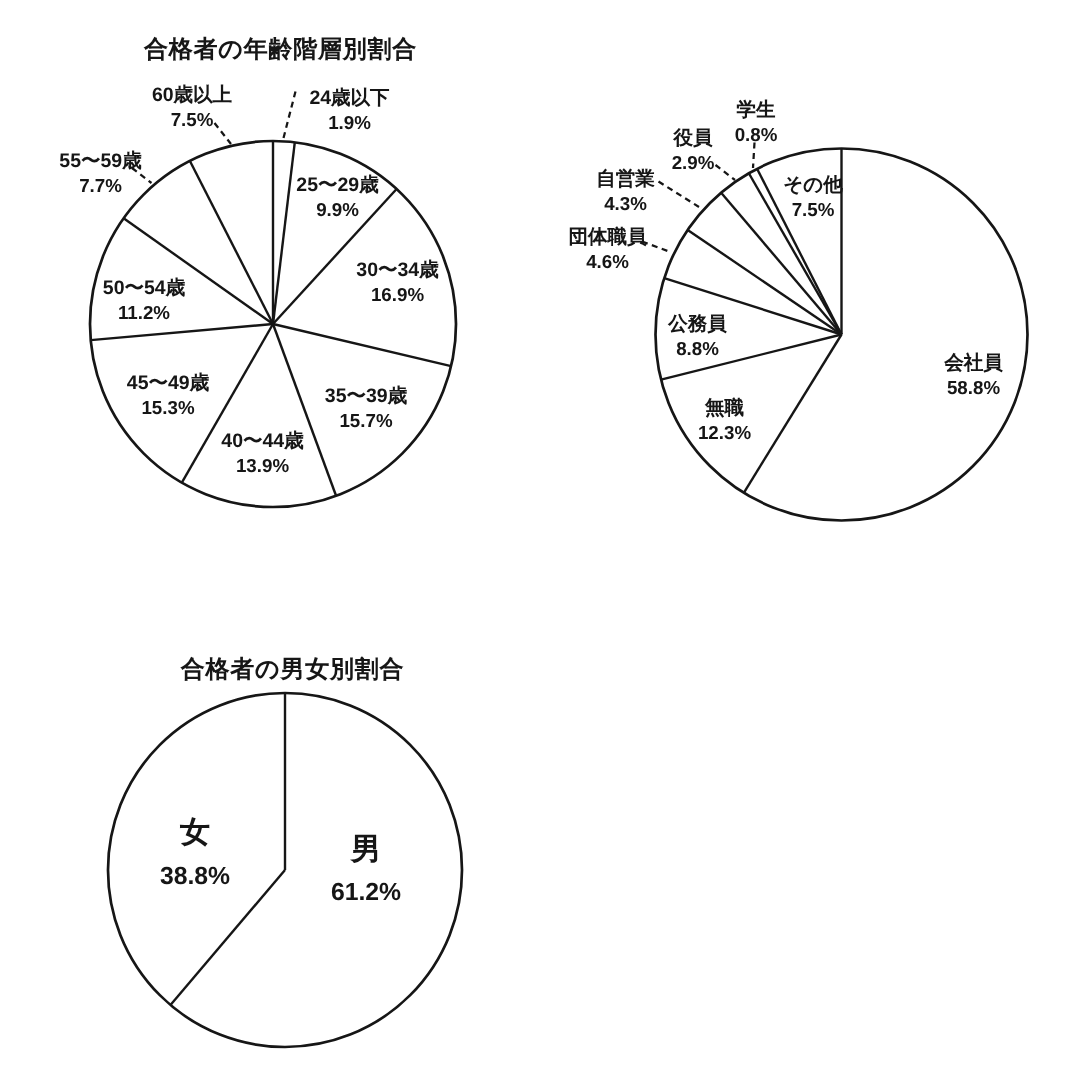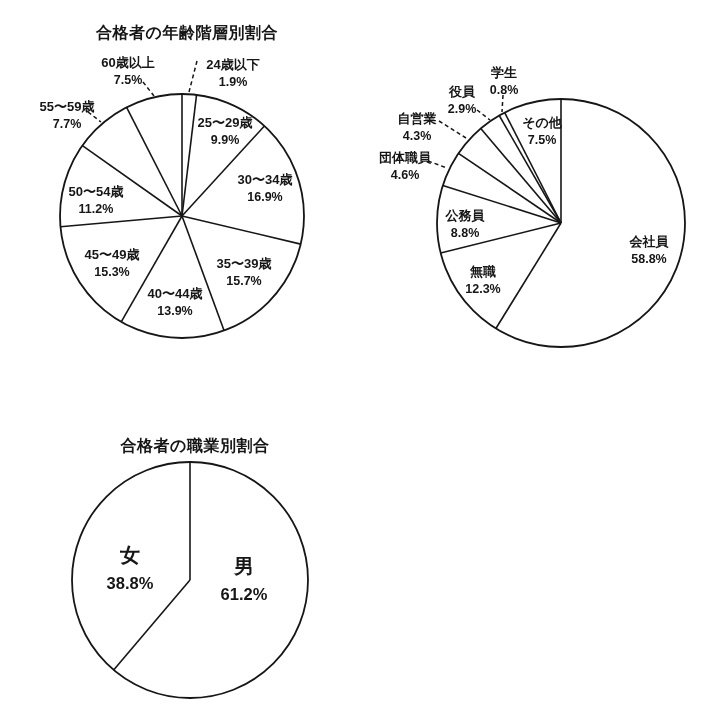--- a/index.html
+++ b/index.html
@@ -35,21 +35,21 @@
     font-family: "Liberation Sans", sans-serif;
     fill: #161616;
     font-weight: 700;
   }
 </style>
 </head>
 <body>
 
 <div class="page">
   <h2 class="chart-title" style="left: 187px; top: 23px;">合格者の年齢階層別割合</h2>
-  <h2 class="chart-title" style="left: 195px; top: 436px;">合格者の職業別割合</h2>
+  <h2 class="chart-title" style="left: 195px; top: 436px;">合格者の男女別割合</h2>
   <svg class="charts-canvas" width="720" height="719" viewBox="0 0 720 719">
       <g>
         <circle cx="182" cy="216" r="122" fill="#ffffff" stroke="#161616" stroke-width="1.8"></circle>
         <line x1="182" y1="216" x2="182" y2="94" stroke="#161616" stroke-width="1.6"></line>
         <line x1="182" y1="216" x2="196.5298535315741" y2="94.86832224248273" stroke="#161616" stroke-width="1.6"></line>
         <line x1="182" y1="216" x2="264.39060259076496" y2="126.0233996823028" stroke="#161616" stroke-width="1.6"></line>
         <line x1="182" y1="216" x2="300.7180183398194" y2="244.107510054544" stroke="#161616" stroke-width="1.6"></line>
         <line x1="182" y1="216" x2="224.0464366272911" y2="330.52553063377263" stroke="#161616" stroke-width="1.6"></line>
         <line x1="182" y1="216" x2="121.22141714858213" y2="321.78262554206776" stroke="#161616" stroke-width="1.6"></line>
         <line x1="182" y1="216" x2="60.47169968453295" y2="226.71784597919068" stroke="#161616" stroke-width="1.6"></line>

